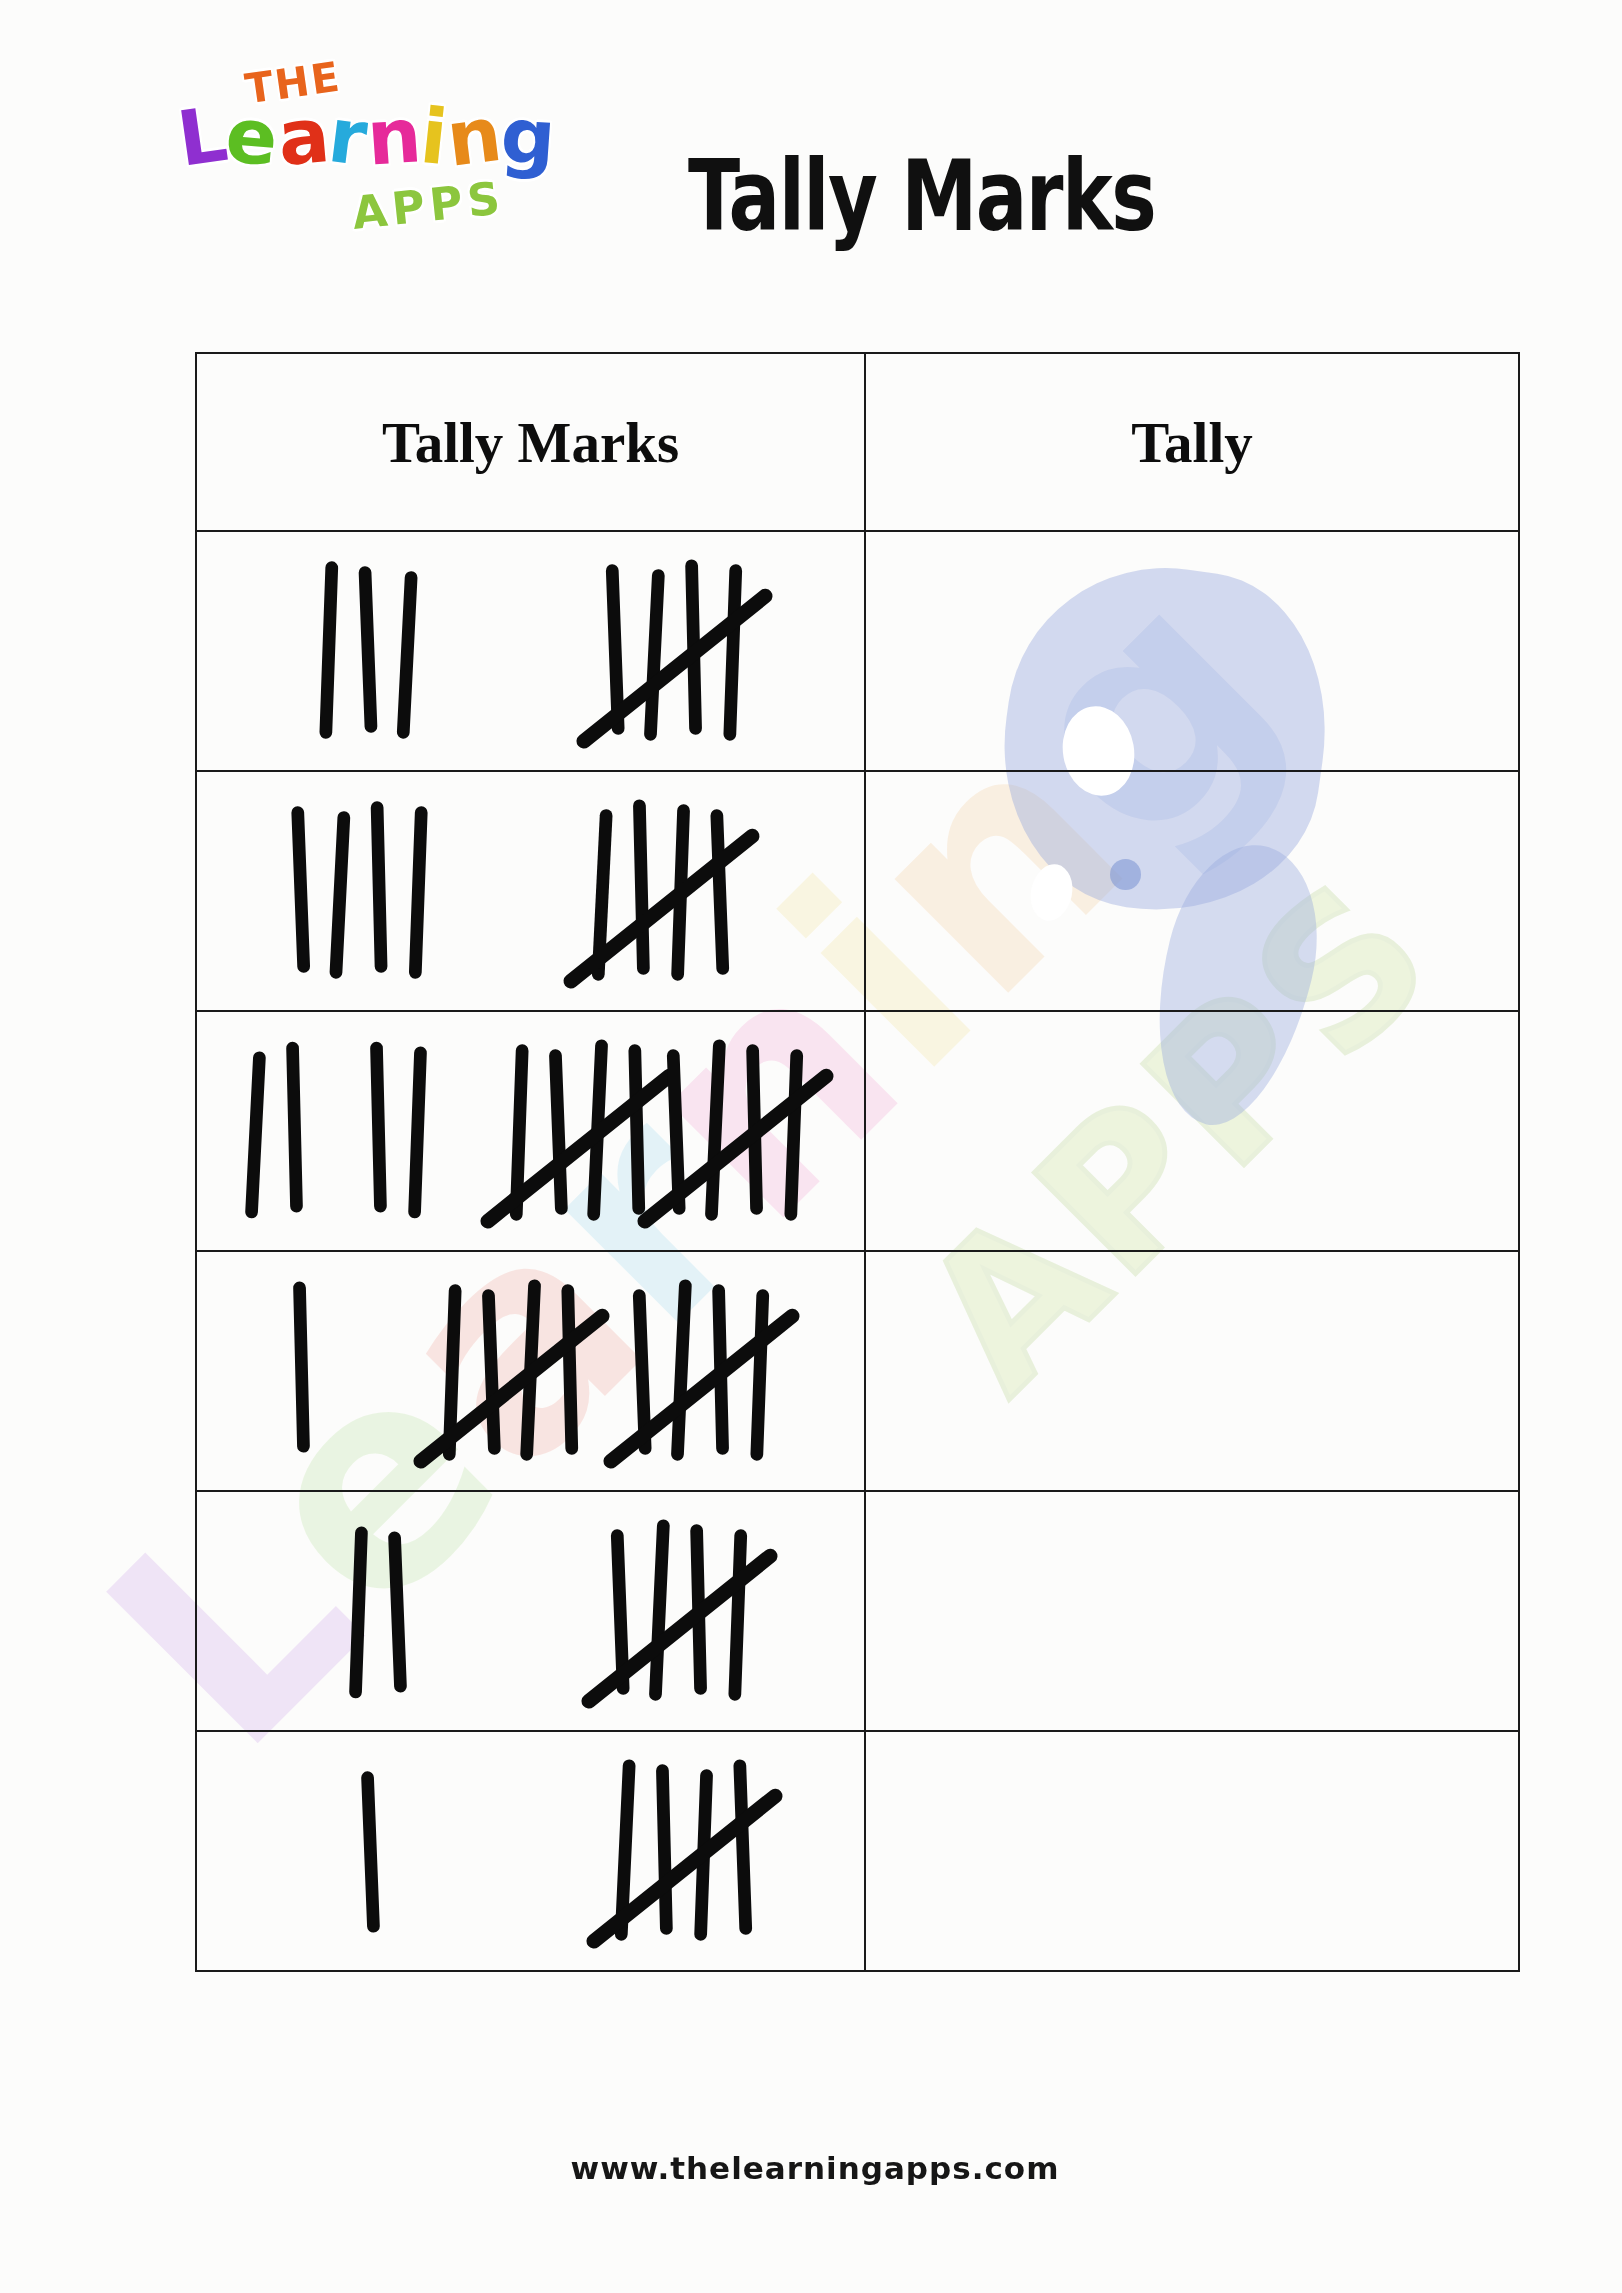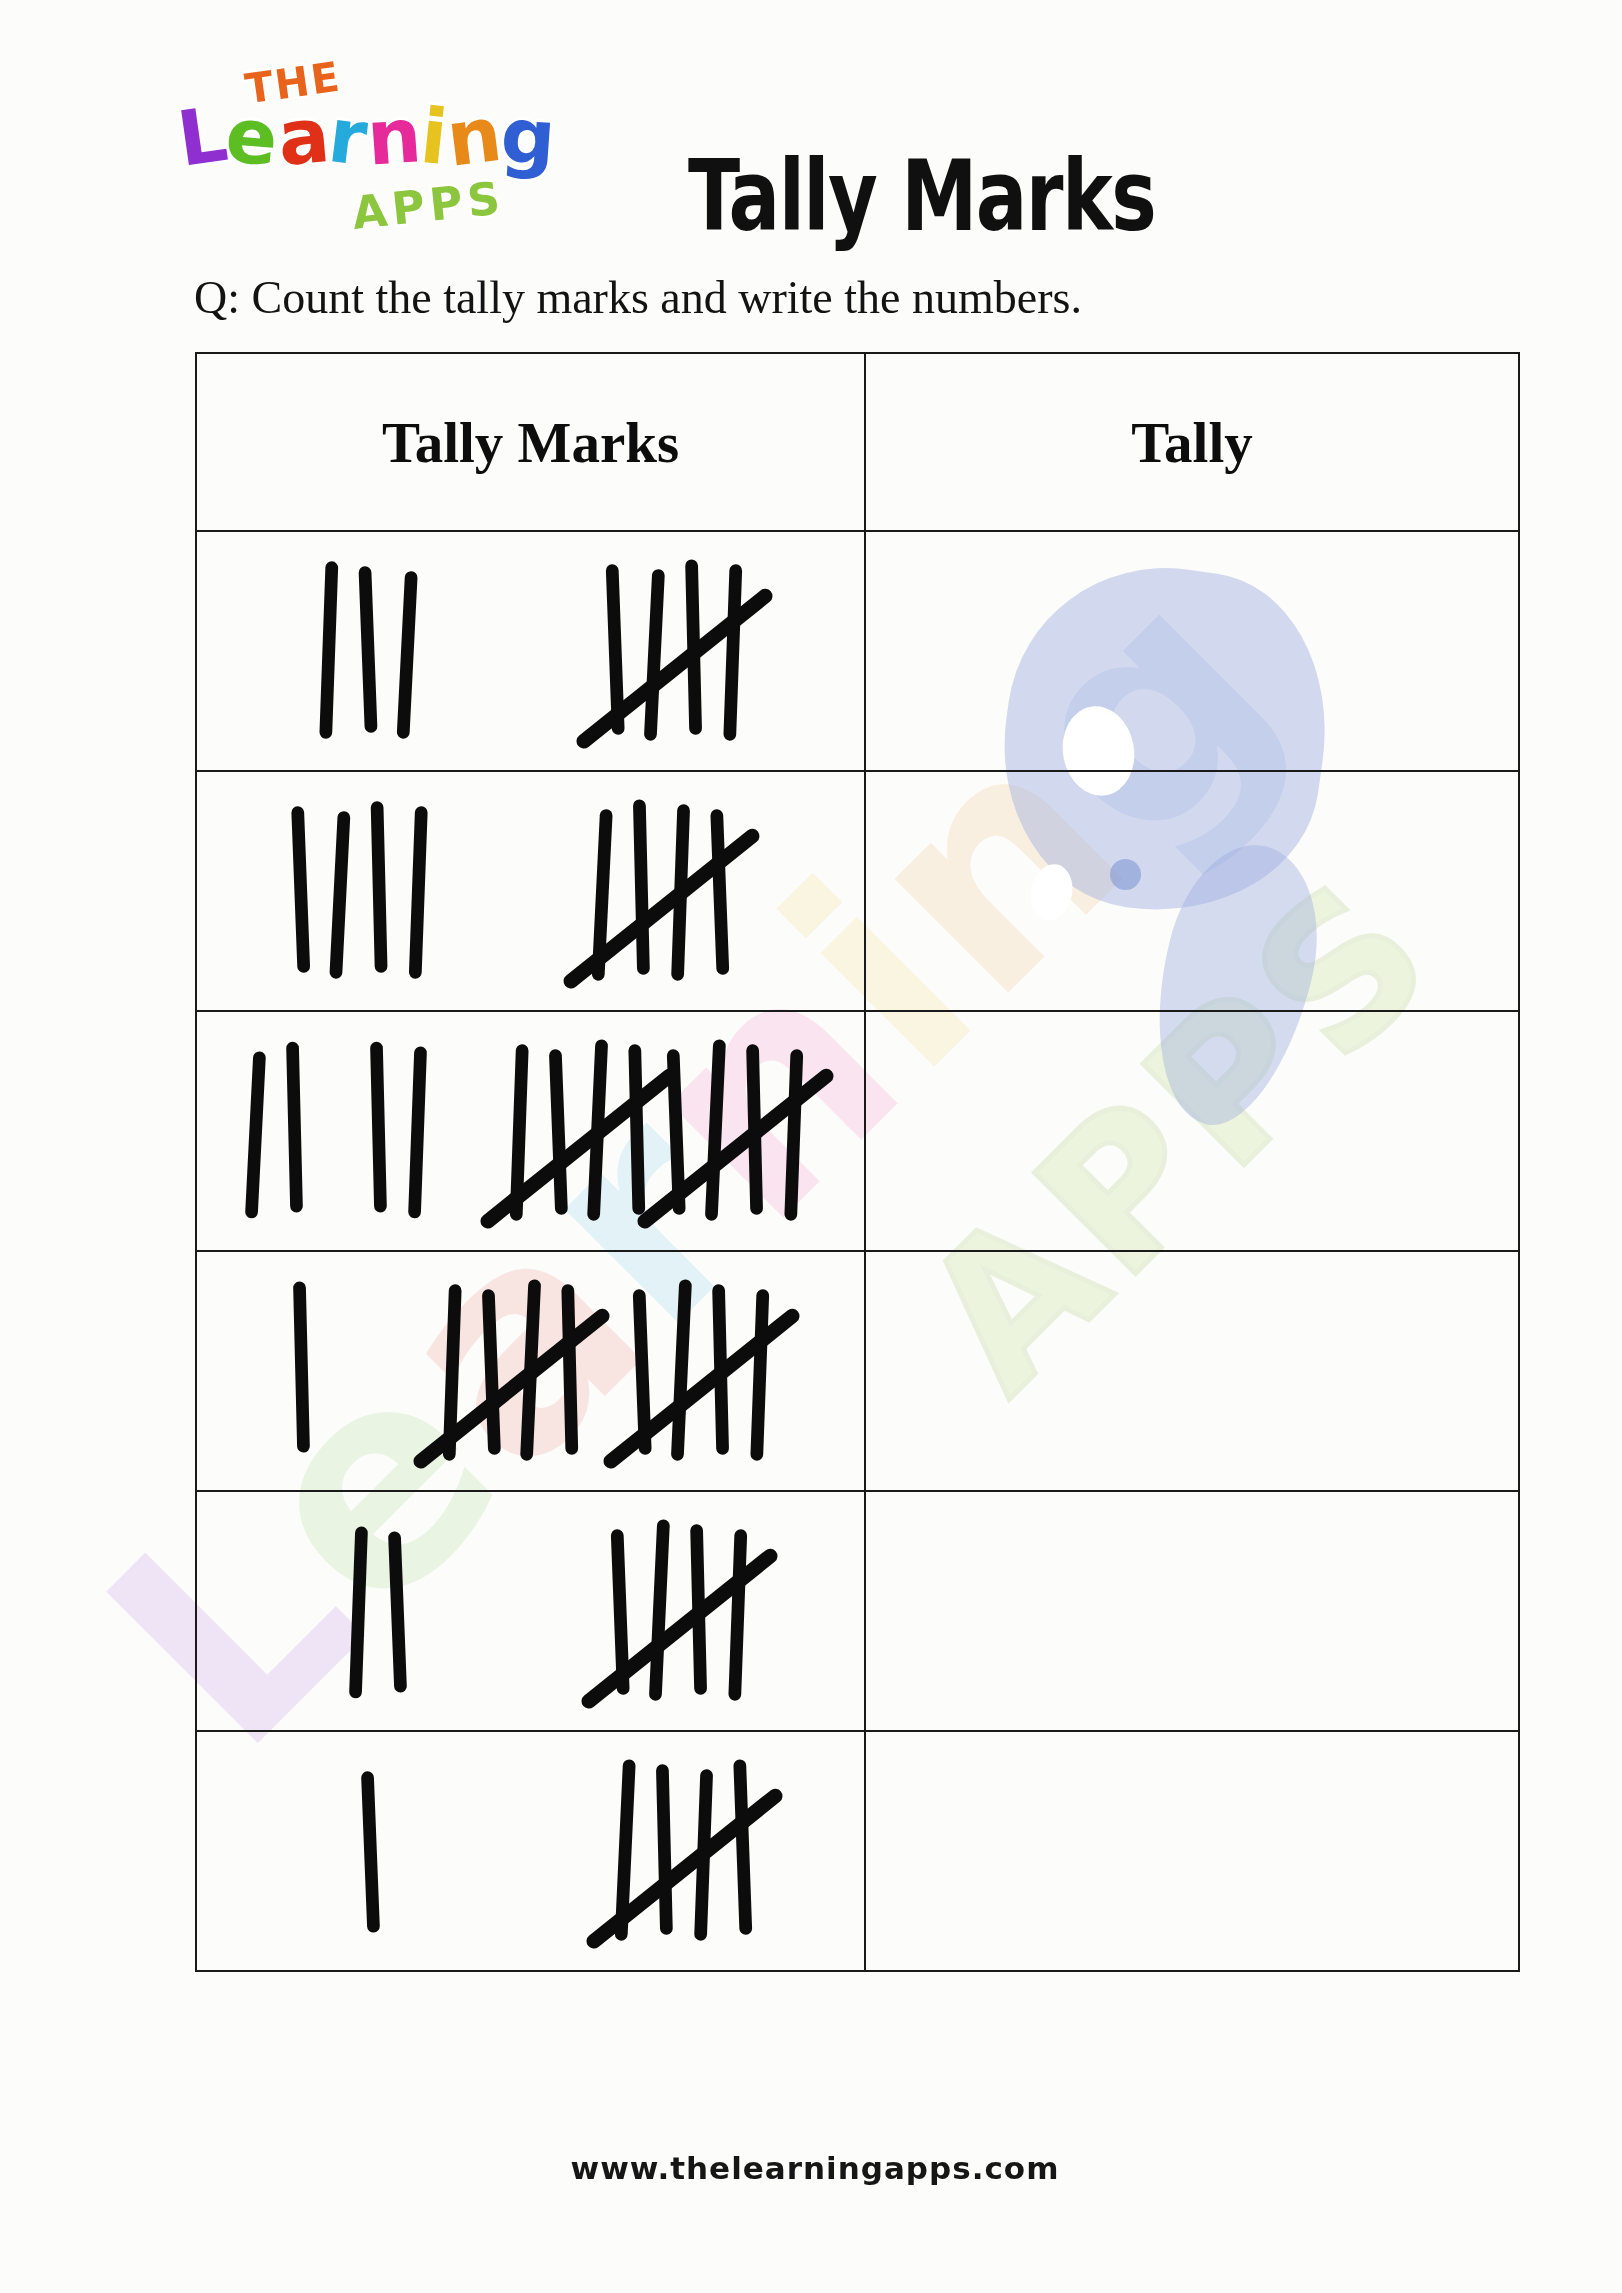--- a/index.html
+++ b/index.html
@@ -145,21 +145,20 @@
   </div>
 
   <div class="logo">
     <div class="logo-the" style="color: rgb(232, 100, 28);">THE</div>
     <div class="logo-learning"><span class="logo-letter" style="color: rgb(143, 47, 208); transform: rotate(-8deg);">L</span><span class="logo-letter" style="color: rgb(92, 190, 34); transform: rotate(5deg);">e</span><span class="logo-letter" style="color: rgb(224, 48, 24); transform: rotate(-5deg);">a</span><span class="logo-letter" style="color: rgb(38, 170, 220); transform: rotate(7deg);">r</span><span class="logo-letter" style="color: rgb(230, 42, 154); transform: rotate(-4deg);">n</span><span class="logo-letter" style="color: rgb(230, 195, 30); transform: rotate(6deg);">i</span><span class="logo-letter" style="color: rgb(231, 138, 26); transform: rotate(-7deg);">n</span><span class="logo-letter" style="color: rgb(47, 95, 210); transform: rotate(4deg);">g</span></div>
     <div class="logo-apps" style="color: rgb(140, 198, 62);">APPS</div>
   </div>
 
   <h1 class="title">Tally Marks</h1>
 
-  <p class="question">Q: Count the tally marks and write the numbers.</p>
 
   <table class="tally-table">
     <colgroup>
         <col style="width:669px">
         <col>
       </colgroup>
     <thead>
       <tr>
         <th>Tally Marks</th>
         <th>Tally</th>

